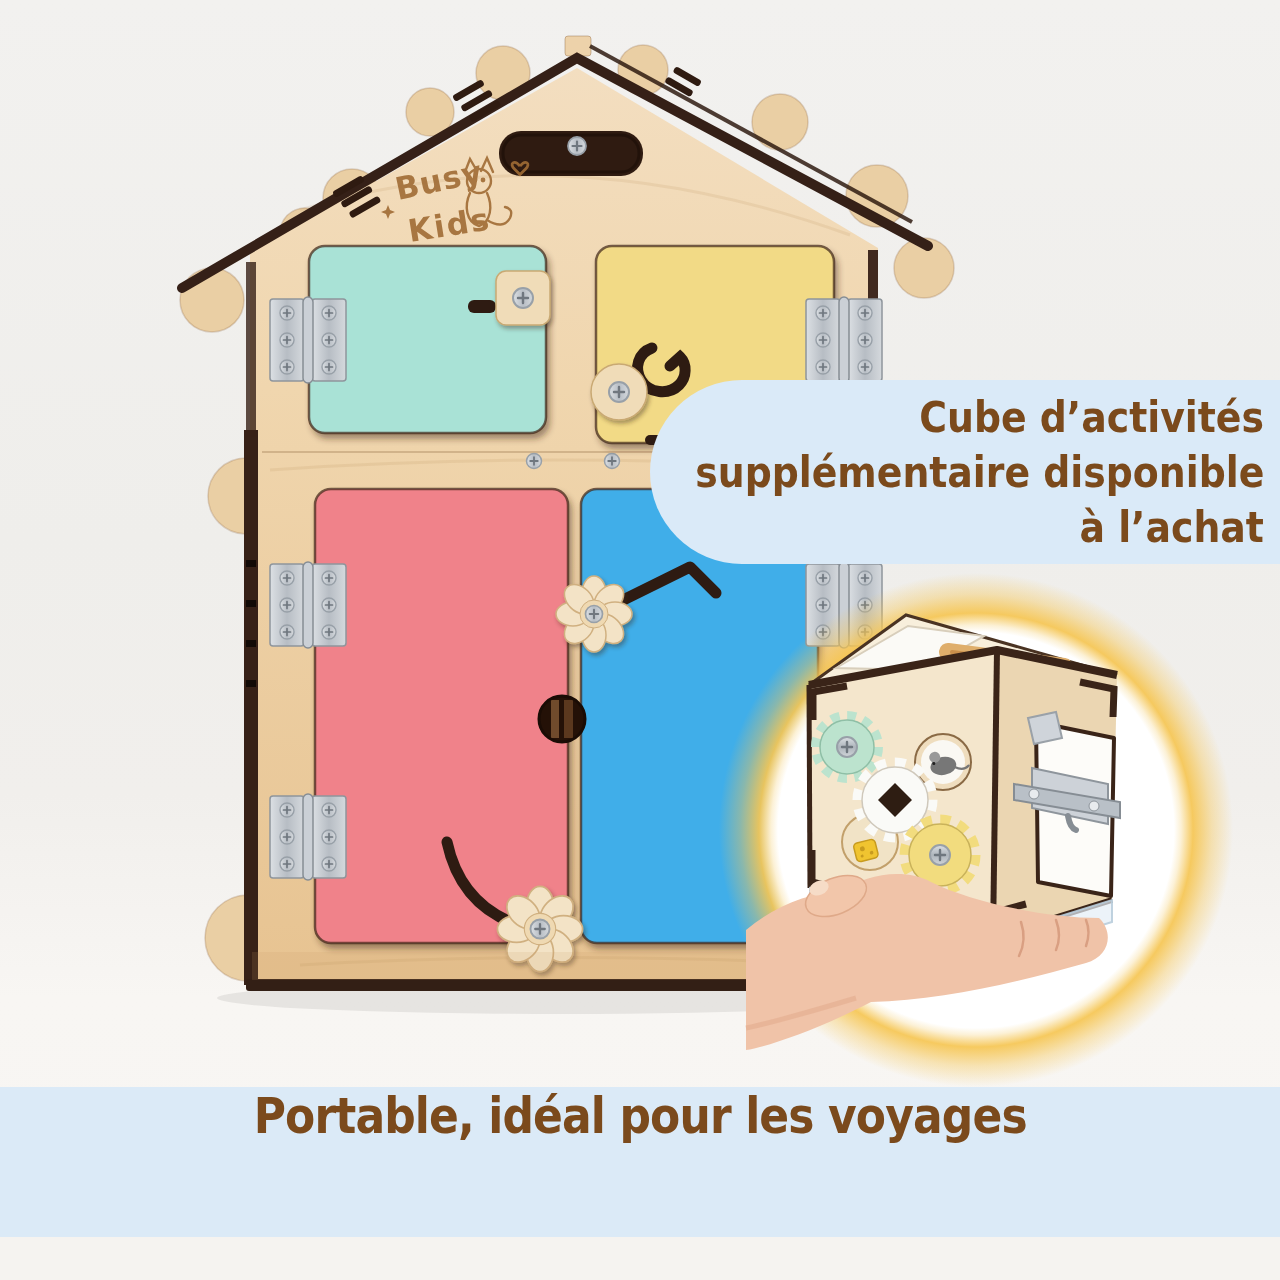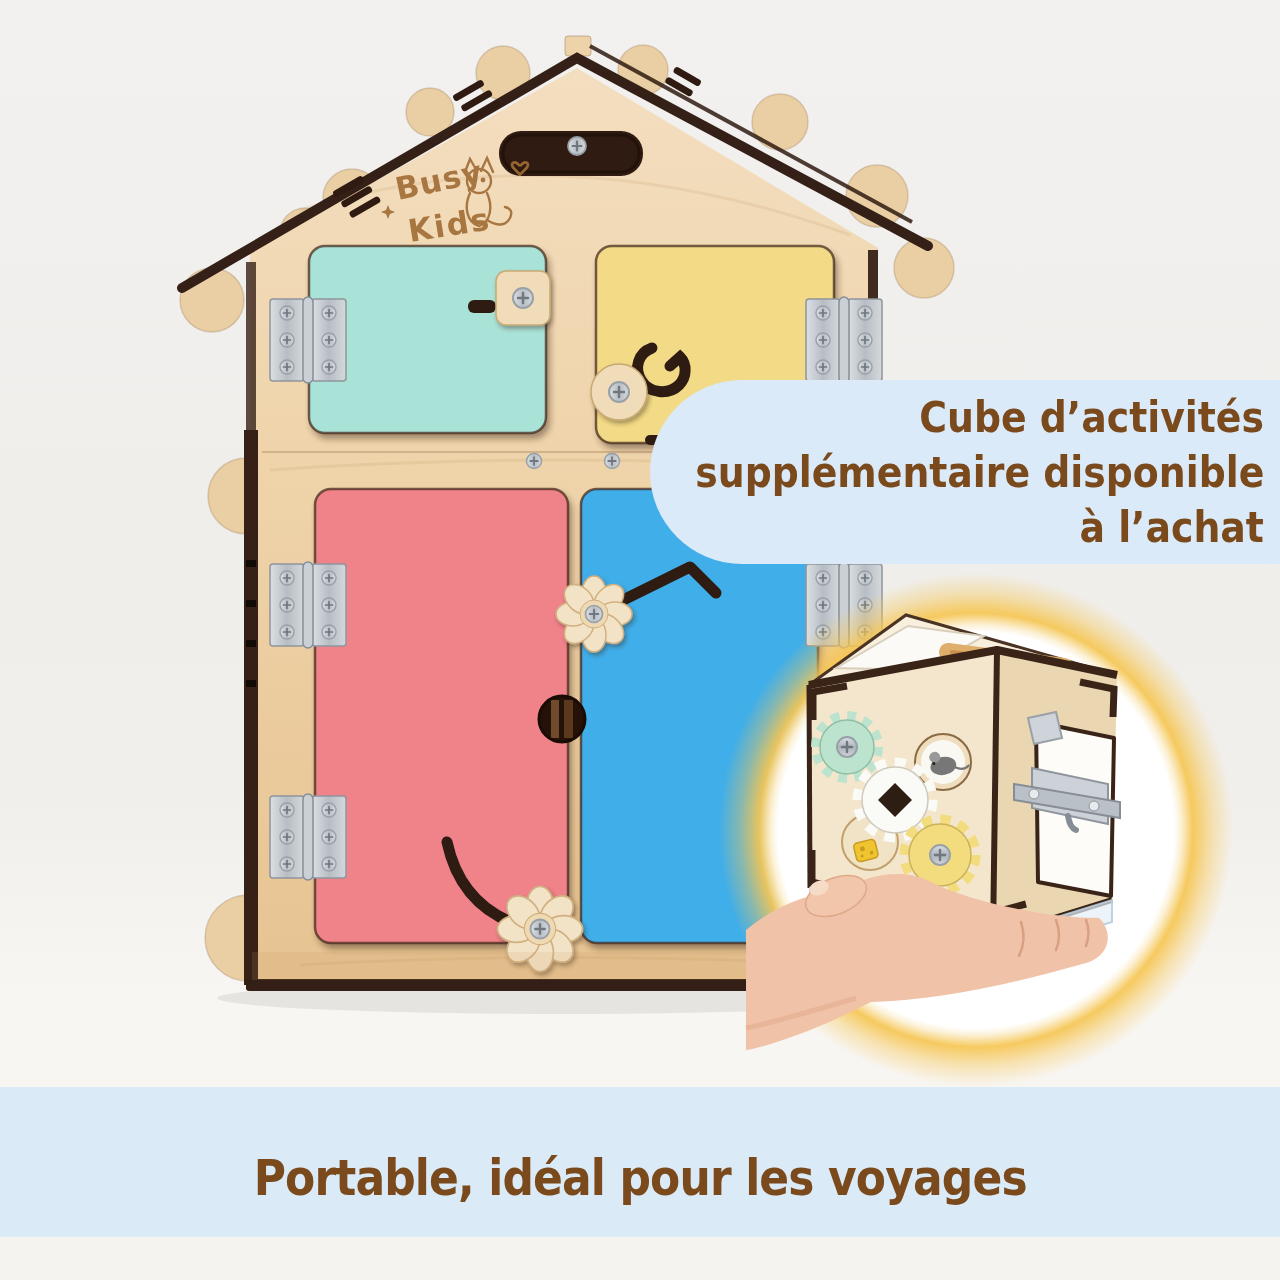--- a/index.html
+++ b/index.html
@@ -25,21 +25,21 @@
   .inset{
     position:absolute;left:716px;top:570px;width:520px;height:520px;z-index:30;
     background:radial-gradient(circle at 50% 50%,
       #FFFFFF 0px,#FFFFFF 198px,#FCF1D6 205px,
       rgba(246,198,83,.92) 217px,rgba(246,198,83,.40) 236px,rgba(246,198,83,0) 257px);
   }
   .inset svg{position:absolute;inset:0;}
   
   .banner{
     position:absolute;left:0;right:0;top:1087px;height:182px;background:#DBEAF7;z-index:20;
-    display:flex;align-items:center;justify-content:center;
+    display:flex;align-items:flex-start;justify-content:center;
   }
   .banner-text{
     font-weight:bold;font-size:50px;color:#7B4A1C;letter-spacing:-1px;
     transform:scaleX(.88);white-space:nowrap;
   }
   .below-strip{position:absolute;left:0;right:0;top:1237px;bottom:0;background:#F5F3F0;z-index:20;}
 </style>
 </head>
 <body>
 

